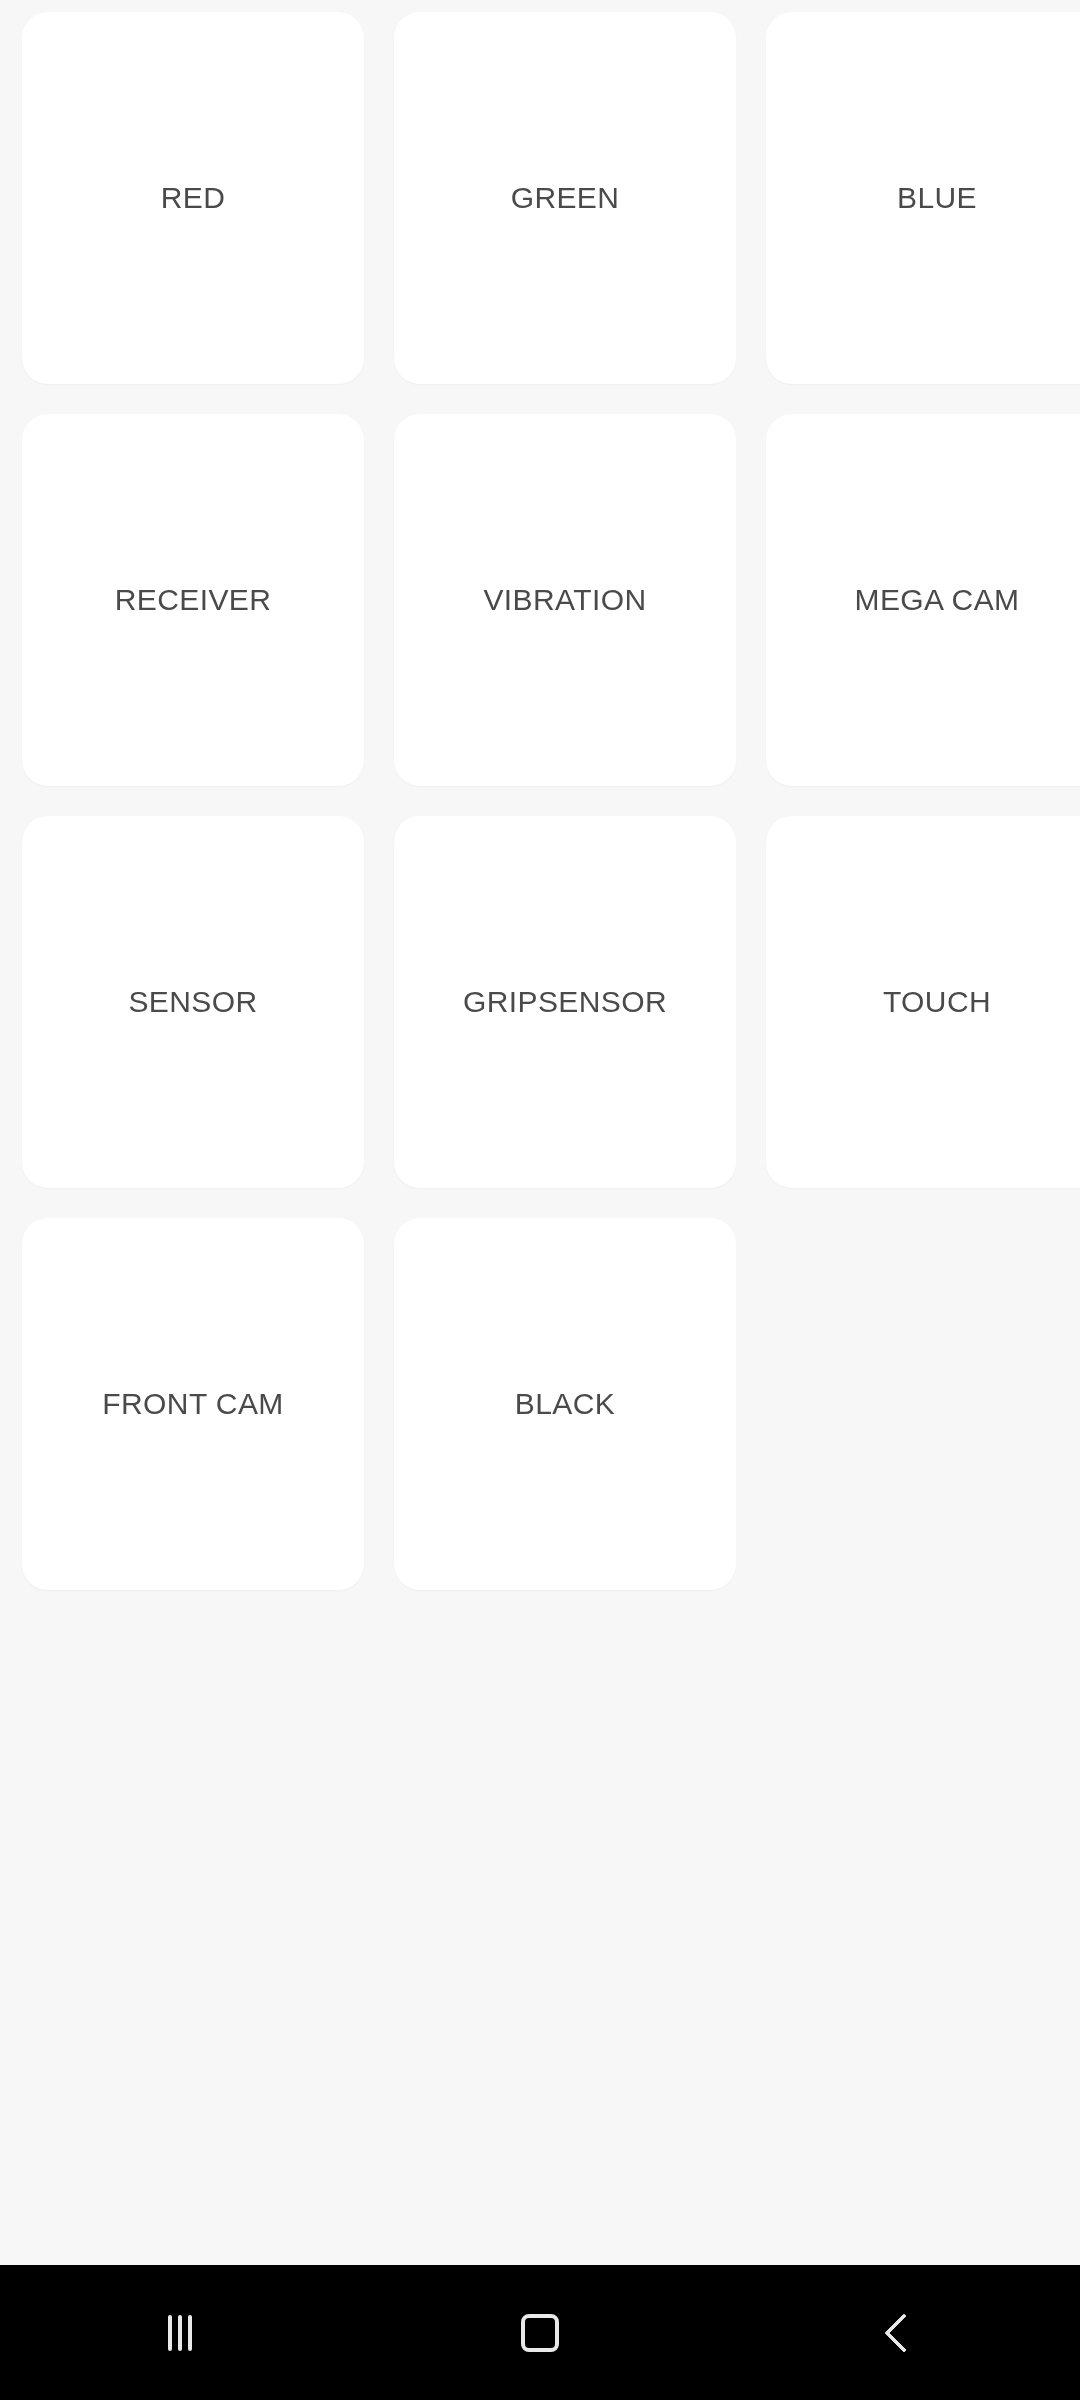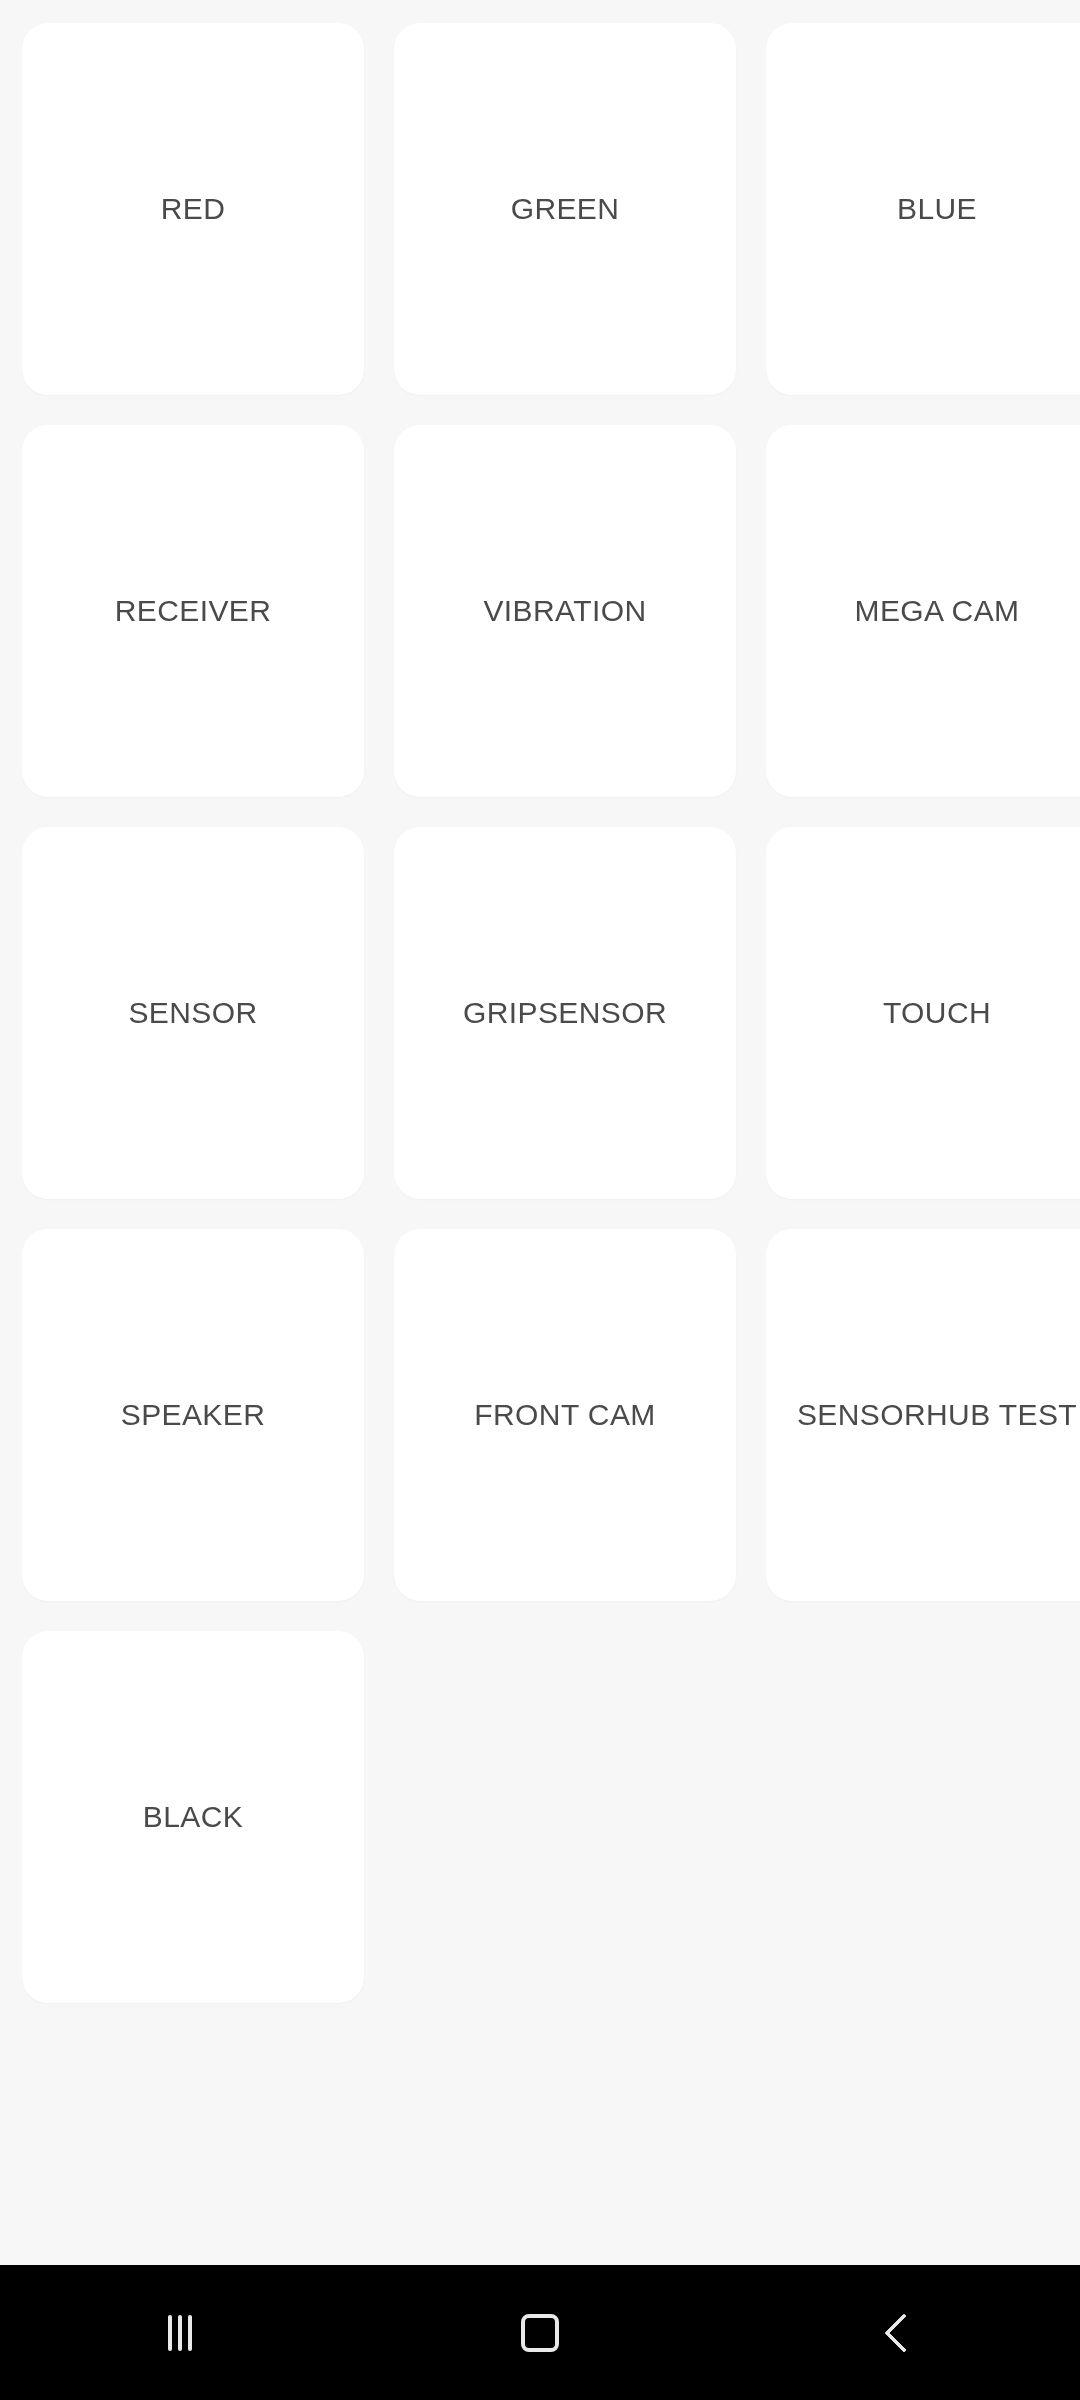--- a/index.html
+++ b/index.html
@@ -33,21 +33,21 @@
     border-bottom-right-radius: 44px;
     overflow: hidden;
   }
 
   #tile-grid {
     display: grid;
     grid-template-columns: repeat(3, 342px);
     grid-auto-rows: 372px;
     column-gap: 3px;
     row-gap: 1px;
-    padding: 23px 22px 0 22px;
+    padding: 12px 22px 0 22px;
     gap: 30px;
   }
 
   .tile {
     background: #ffffff;
     border-radius: 26px;
     display: flex;
     align-items: center;
     justify-content: center;
     text-align: center;
@@ -155,29 +155,23 @@
         <span class="tile-label">SENSOR</span>
       </div>
       <div class="tile">
         <span class="tile-label">GRIPSENSOR</span>
       </div>
       <div class="tile">
         <span class="tile-label">TOUCH</span>
       </div>
 
       <div class="tile">
-        <span class="tile-label">SPEAKER</span>
-      </div>
-      <div class="tile">
         <span class="tile-label">FRONT CAM</span>
       </div>
 
-      <div class="tile">
-        <span class="tile-label">SENSORHUB TEST</span>
-      </div>
       <div class="tile">
         <span class="tile-label">BLACK</span>
       </div>
 
       <div class="tile empty"></div>
       <div class="tile empty"></div>
 
     </div>
   </div>
 

